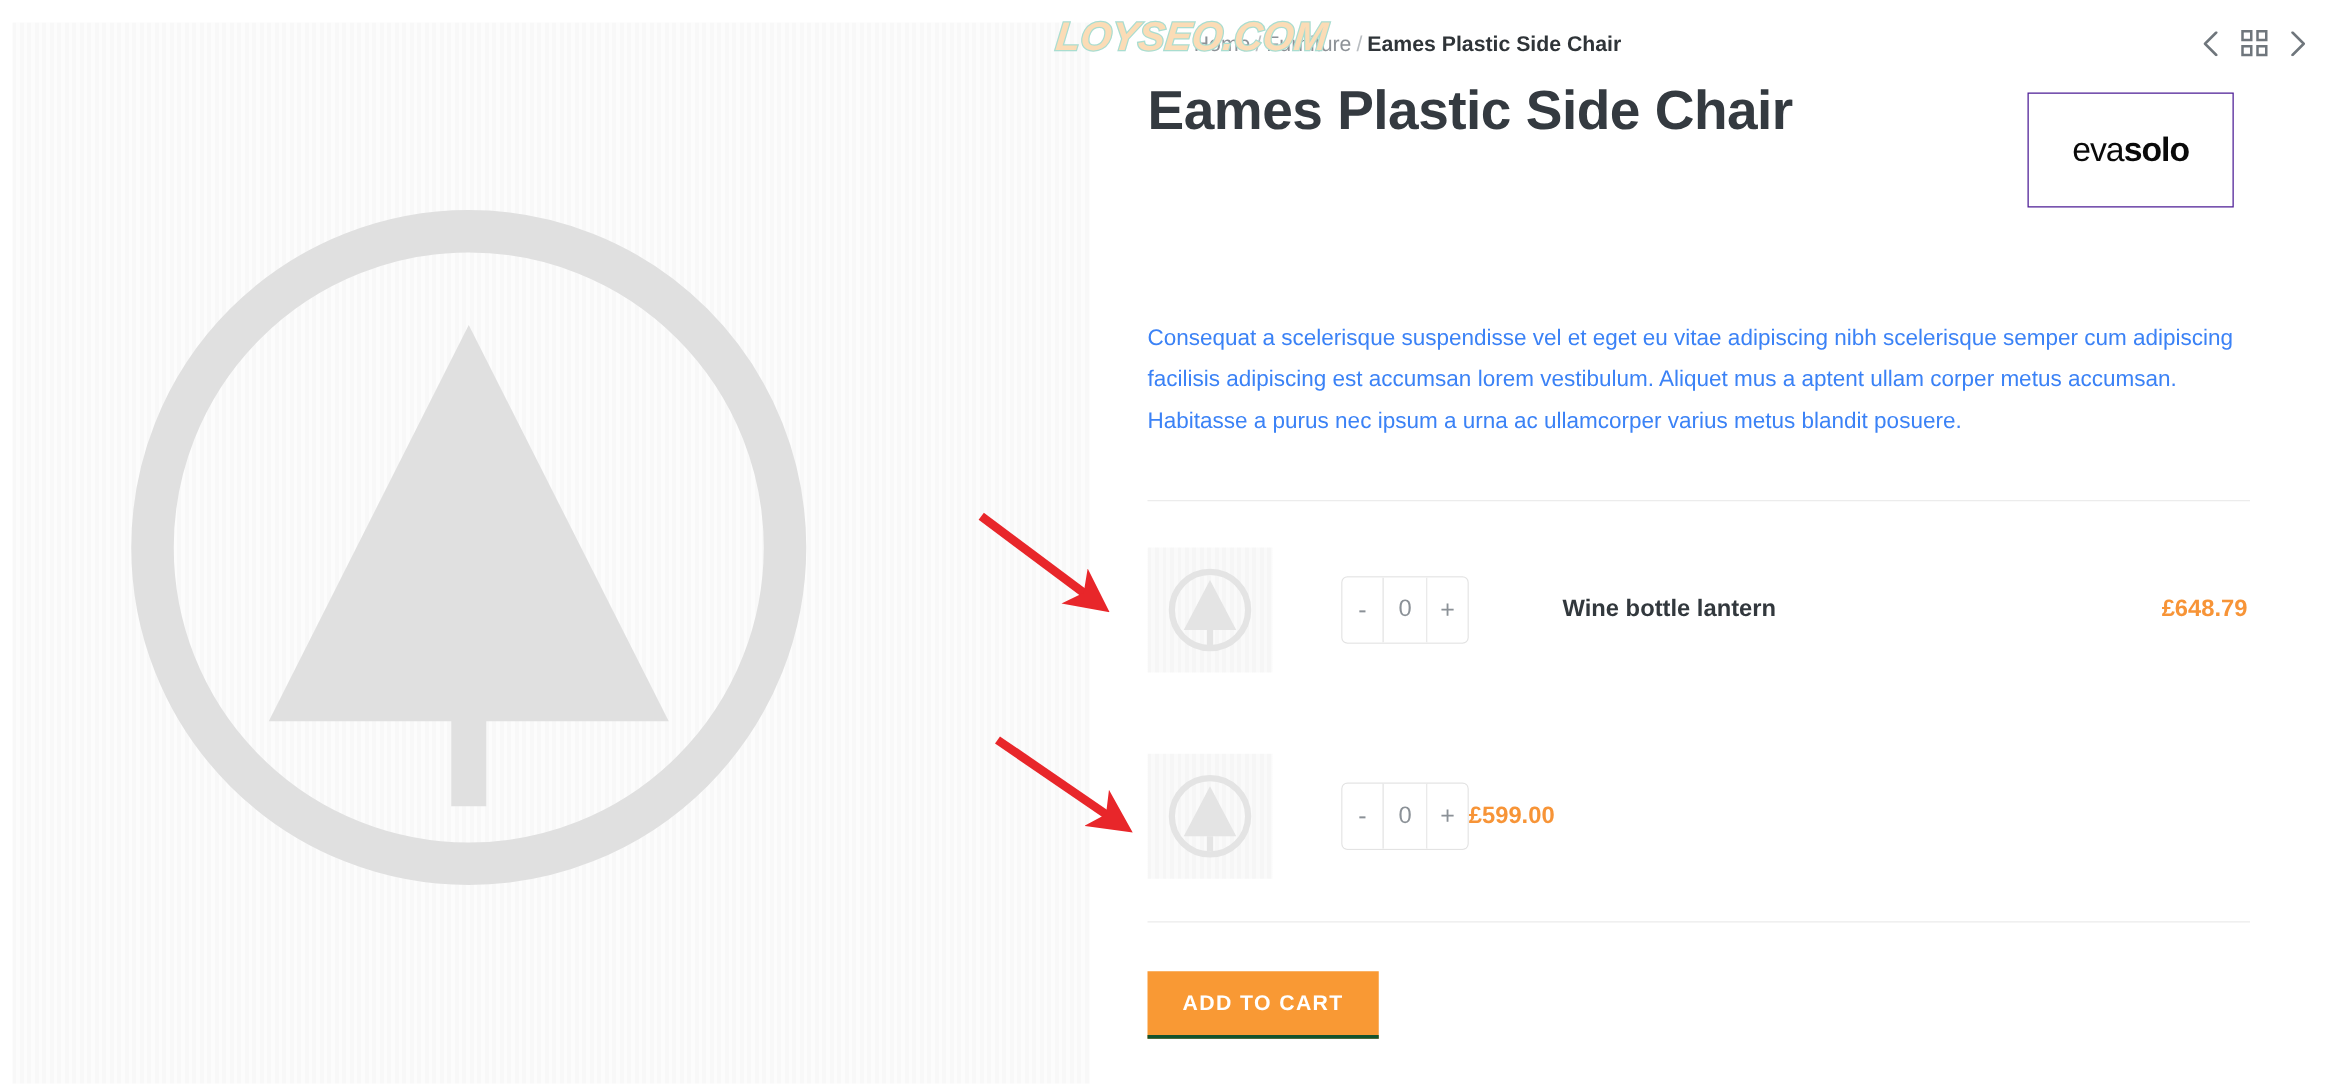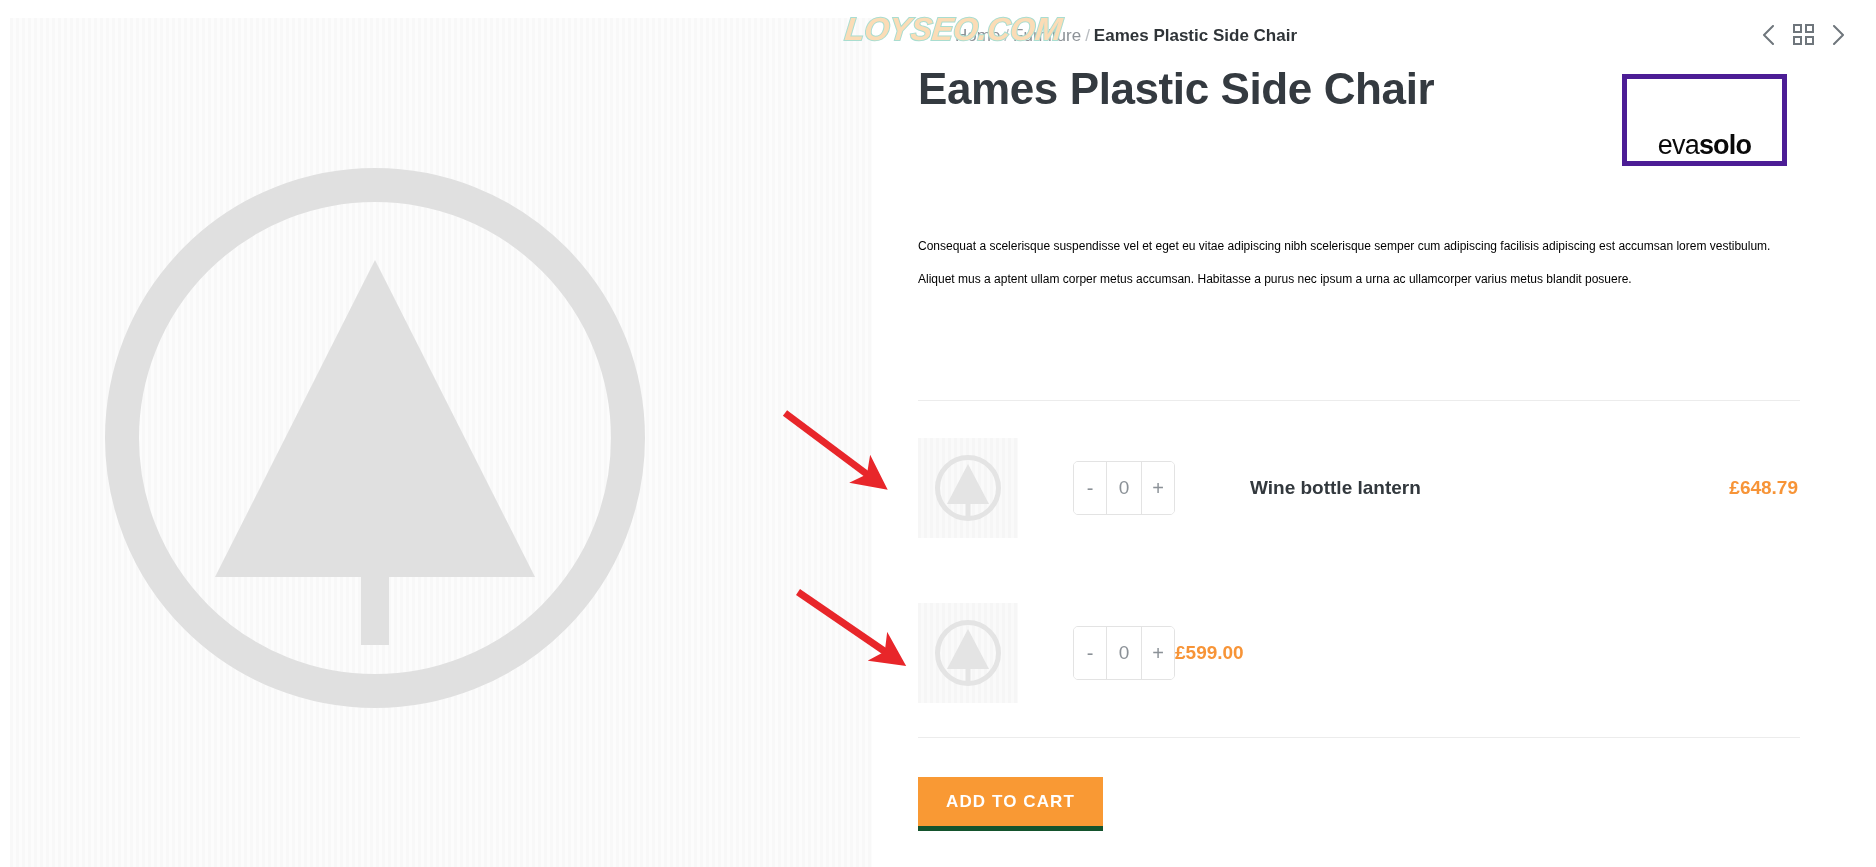--- a/index.html
+++ b/index.html
@@ -162,24 +162,24 @@
     color: #343a40;
     letter-spacing: -0.4px;
   }
 
   .brand-box {
     position: absolute;
     left: 1622px;
     top: 74px;
     width: 165px;
     height: 92px;
-    border: 5px solid #4c1d95;
+    border: 1px solid #4c1d95;
     background: #fff;
     display: flex;
-    align-items: flex-end;
+    align-items: center;
     justify-content: center;
   }
   .brand-logo {
     font-size: 27px;
     color: #0a0a0a;
     letter-spacing: -0.8px;
     white-space: nowrap;
   }
   .brand-logo .light { font-weight: 300; }
   .brand-logo .bold { font-weight: bold; }
@@ -190,25 +190,25 @@
     top: 176px;
     font-size: 30px;
     font-weight: bold;
     color: #f79437;
     letter-spacing: 0.2px;
   }
 
   .description {
     position: absolute;
     left: 918px;
-    top: 230px;
+    top: 254px;
     width: 880px;
-    font-size: 12px;
+    font-size: 18px;
     line-height: 33px;
-    color: #000000;
+    color: #3b82f6;
   }
 
   .divider {
     position: absolute;
     left: 918px;
     width: 882px;
     height: 1px;
     background: #ececec;
   }
   .divider.d1 { top: 400px; }
@@ -316,21 +316,21 @@
   }
 
   .add-to-cart {
     position: absolute;
     left: 918px;
     top: 777px;
     width: 185px;
     height: 54px;
     background: #f99934;
     border: none;
-    border-bottom: 5px solid #14532d;
+    border-bottom: 3px solid #14532d;
     color: #ffffff;
     font-size: 17px;
     font-weight: bold;
     letter-spacing: 1.1px;
     cursor: pointer;
     font-family: "Liberation Sans", sans-serif;
   }
 </style>
 </head>
 <body>

